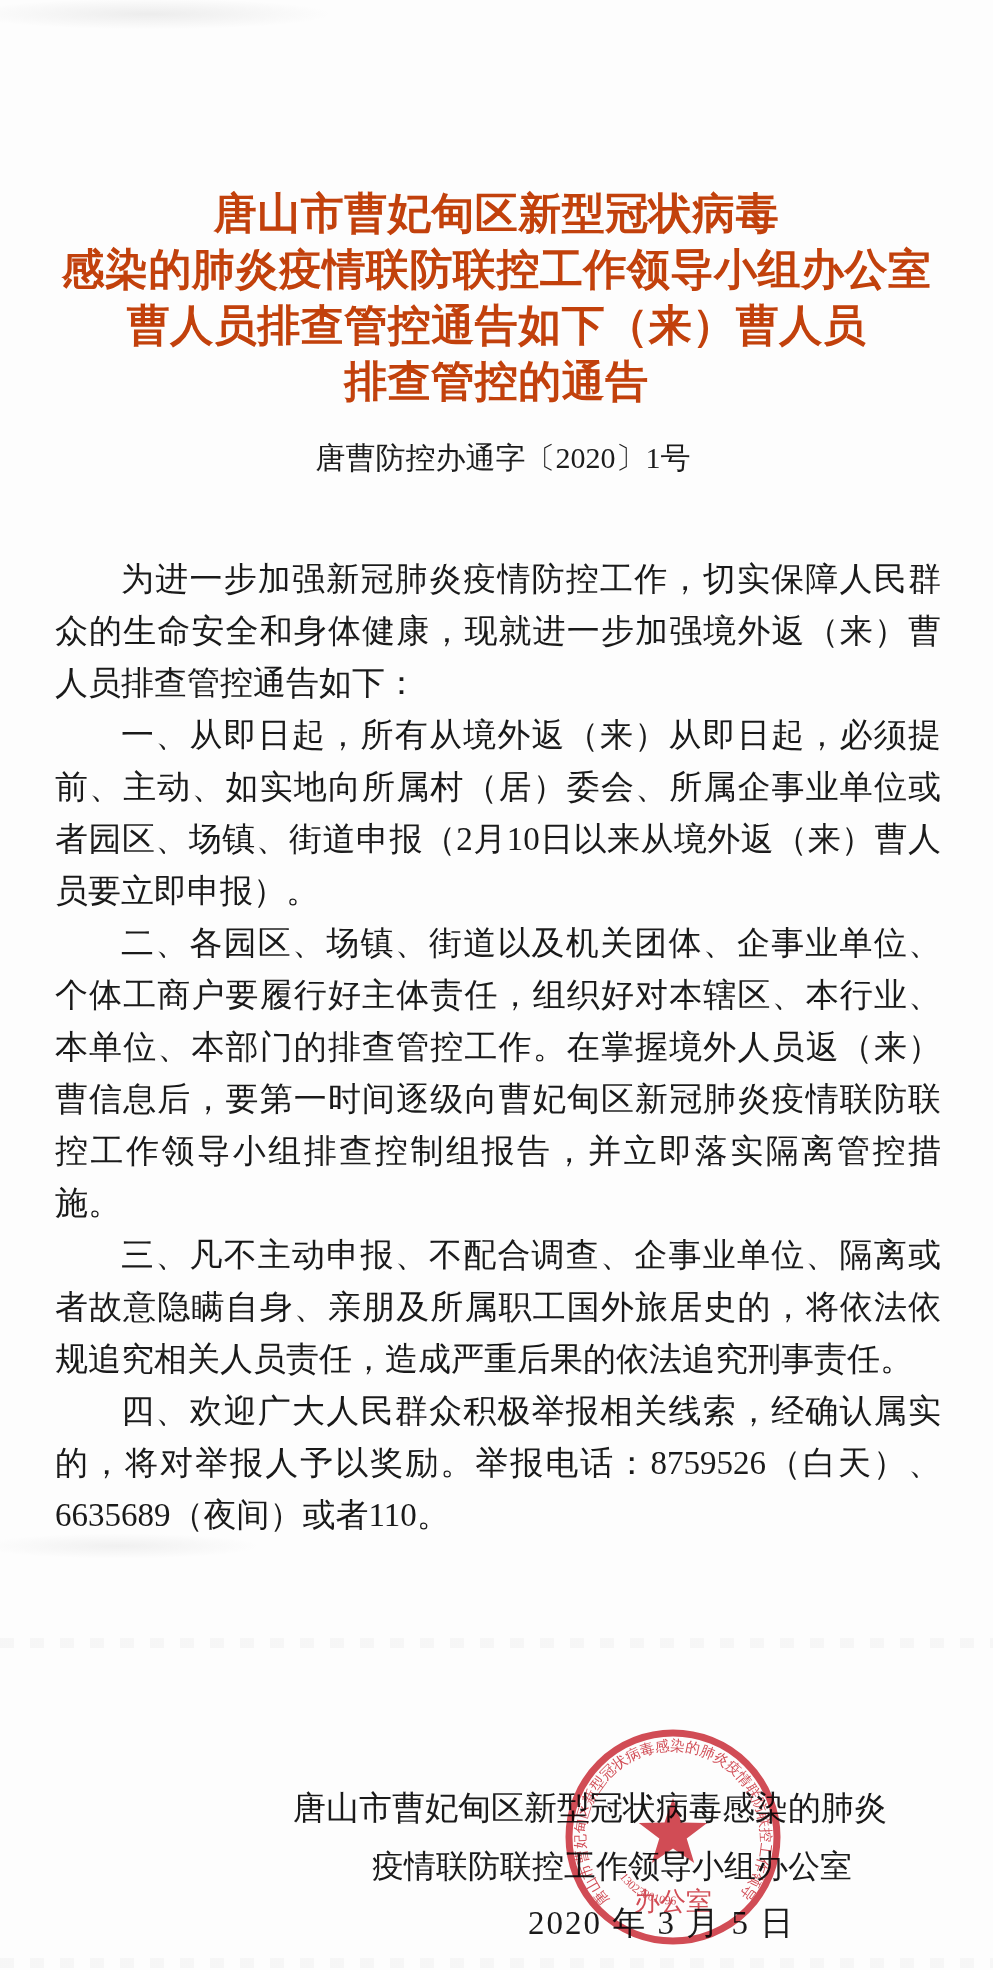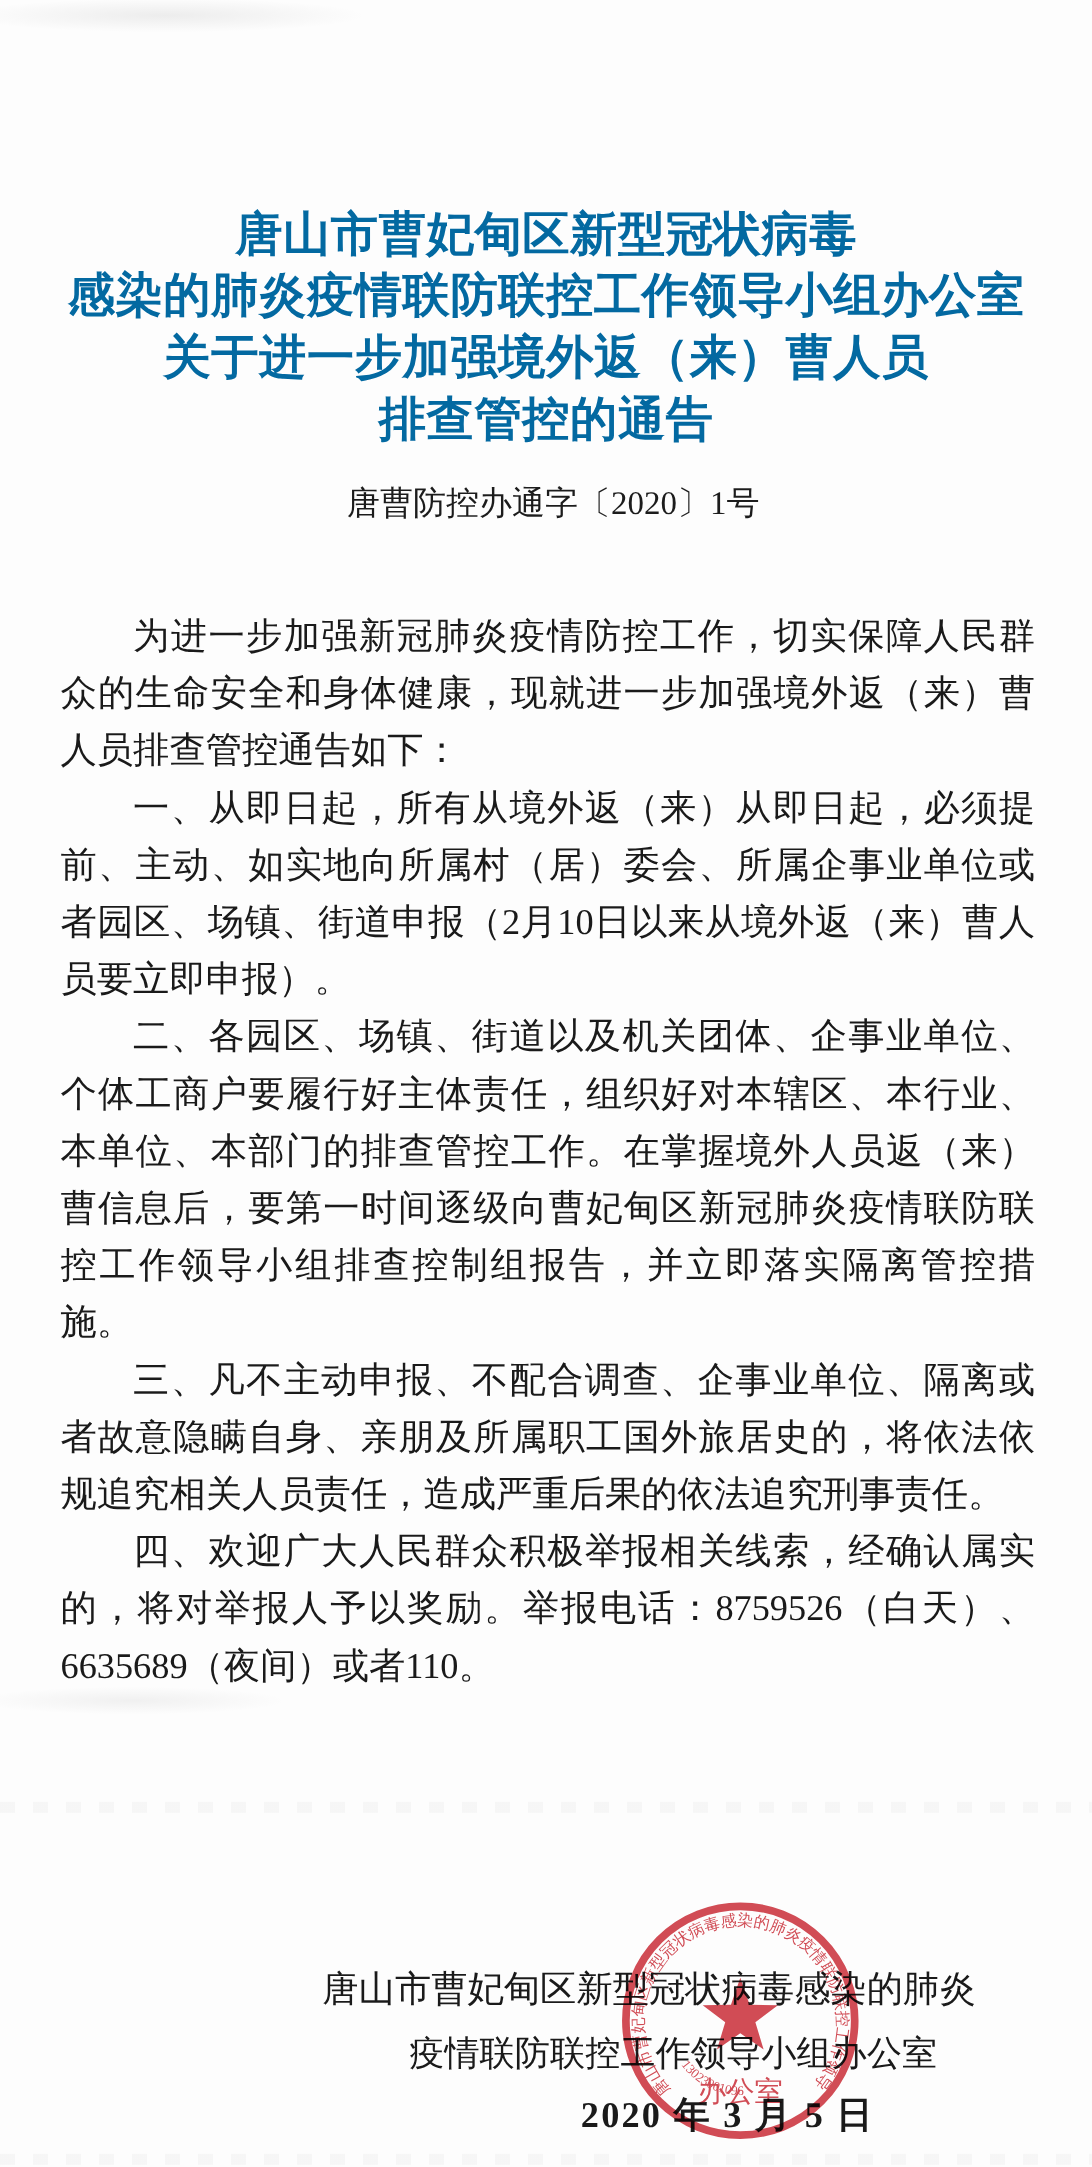--- a/index.html
+++ b/index.html
@@ -25,21 +25,21 @@
     background-repeat:no-repeat;
     background-size:993px 10px,993px 10px,auto,auto;
     background-position:0 1638px,0 1958px,0 0,0 0;
   }
 
   .title-block{
     position:absolute;left:0;right:0;top:186px;
     text-align:center;
     font-weight:bold;
     font-size:43px;line-height:56px;
-    color:#0369a1;
+    color:#c2410c;
     letter-spacing:.5px;
   }
   .doc-number{
     position:absolute;left:0;right:0;top:438px;
     text-align:center;
     font-size:30px;line-height:40px;
     color:#1c1c1c;
     padding-left:13px;
   }
   .body-text{
@@ -48,39 +48,39 @@
     text-align:justify;
     text-justify:inter-ideograph;
     color:#1a1a1a;
     font-family:Liberation Serif, serif;
   }
   .body-text p{margin:0;text-indent:2em;}
 
   .sig-line{position:absolute;white-space:nowrap;color:#1a1a1a;}
   .sig-org1{left:293px;top:1786px;font-size:33px;}
   .sig-org2{left:372px;top:1845px;font-size:32px;}
-  .sig-date{left:528px;top:1901px;font-size:33px;letter-spacing:2px;font-weight:bold;}
+  .sig-date{left:528px;top:1901px;font-size:33px;letter-spacing:2px;}
 
   .seal{
     position:absolute;left:558px;top:1722px;
     width:230px;height:230px;
     mix-blend-mode:multiply;
     opacity:.92;
   }
   .seal text{font-family:"Liberation Serif","DejaVu Serif",serif;}
 </style>
 </head>
 <body>
 
 <div class="page">
 
   <div class="title-block">
     <div>唐山市曹妃甸区新型冠状病毒</div>
     <div>感染的肺炎疫情联防联控工作领导小组办公室</div>
-    <div>关于进一步加强境外返（来）曹人员</div>
+    <div>曹人员排查管控通告如下（来）曹人员</div>
     <div>排查管控的通告</div>
   </div>
 
   <div class="doc-number">唐曹防控办通字〔2020〕1号</div>
 
   <div class="body-text">
     <p>为进一步加强新冠肺炎疫情防控工作，切实保障人民群众的生命安全和身体健康，现就进一步加强境外返（来）曹人员排查管控通告如下：</p>
     <p>一、从即日起，所有从境外返（来）从即日起，必须提前、主动、如实地向所属村（居）委会、所属企事业单位或者园区、场镇、街道申报（2月10日以来从境外返（来）曹人员要立即申报）。</p>
     <p>二、各园区、场镇、街道以及机关团体、企事业单位、个体工商户要履行好主体责任，组织好对本辖区、本行业、本单位、本部门的排查管控工作。在掌握境外人员返（来）曹信息后，要第一时间逐级向曹妃甸区新冠肺炎疫情联防联控工作领导小组排查控制组报告，并立即落实隔离管控措施。</p>
     <p>三、凡不主动申报、不配合调查、企事业单位、隔离或者故意隐瞒自身、亲朋及所属职工国外旅居史的，将依法依规追究相关人员责任，造成严重后果的依法追究刑事责任。</p>

